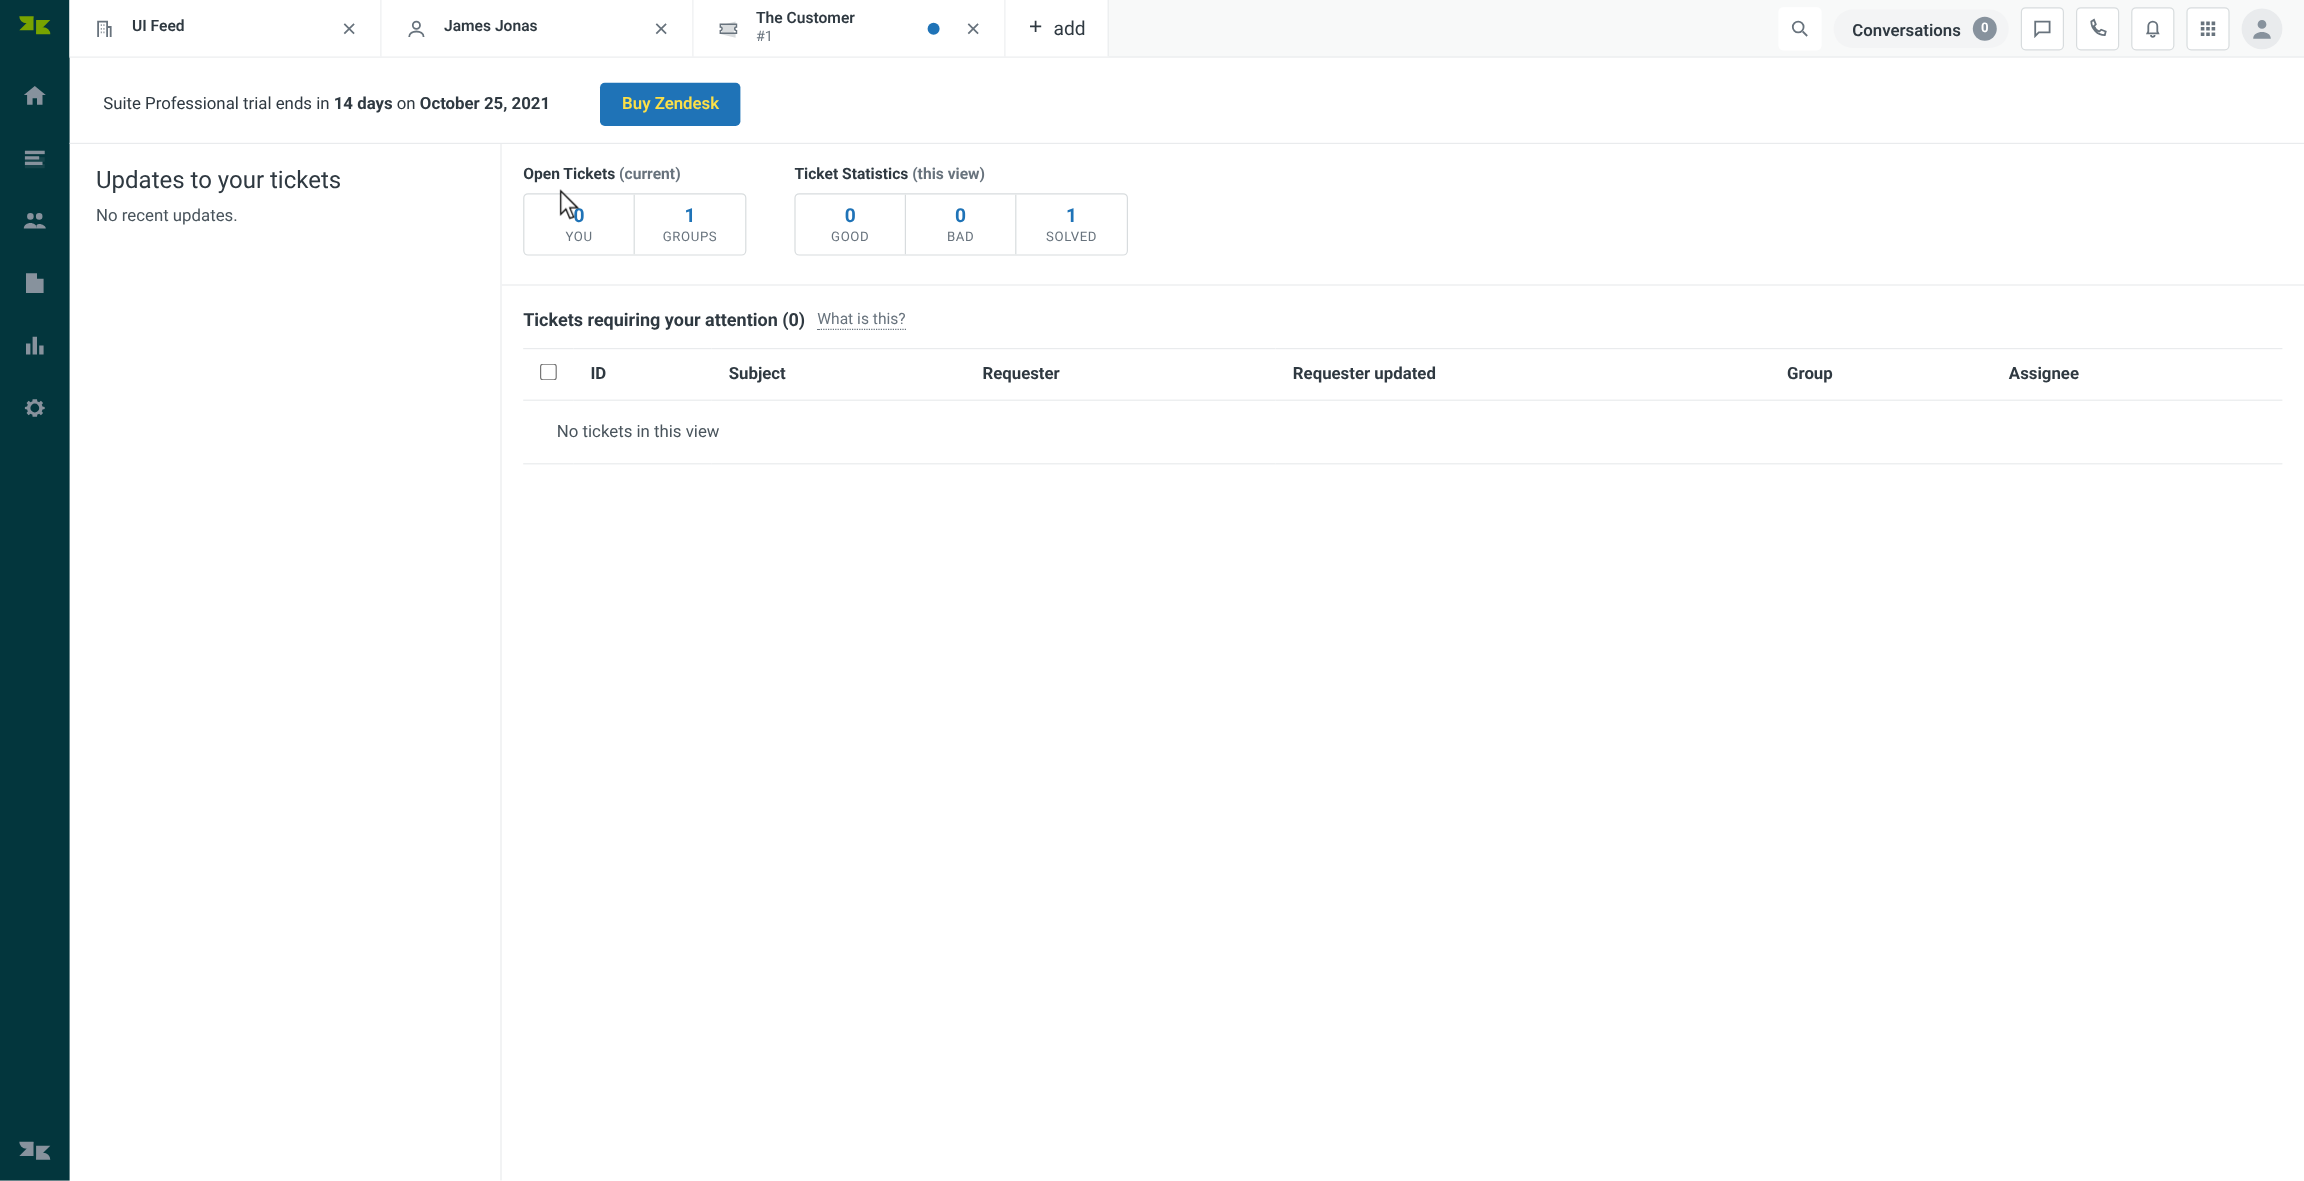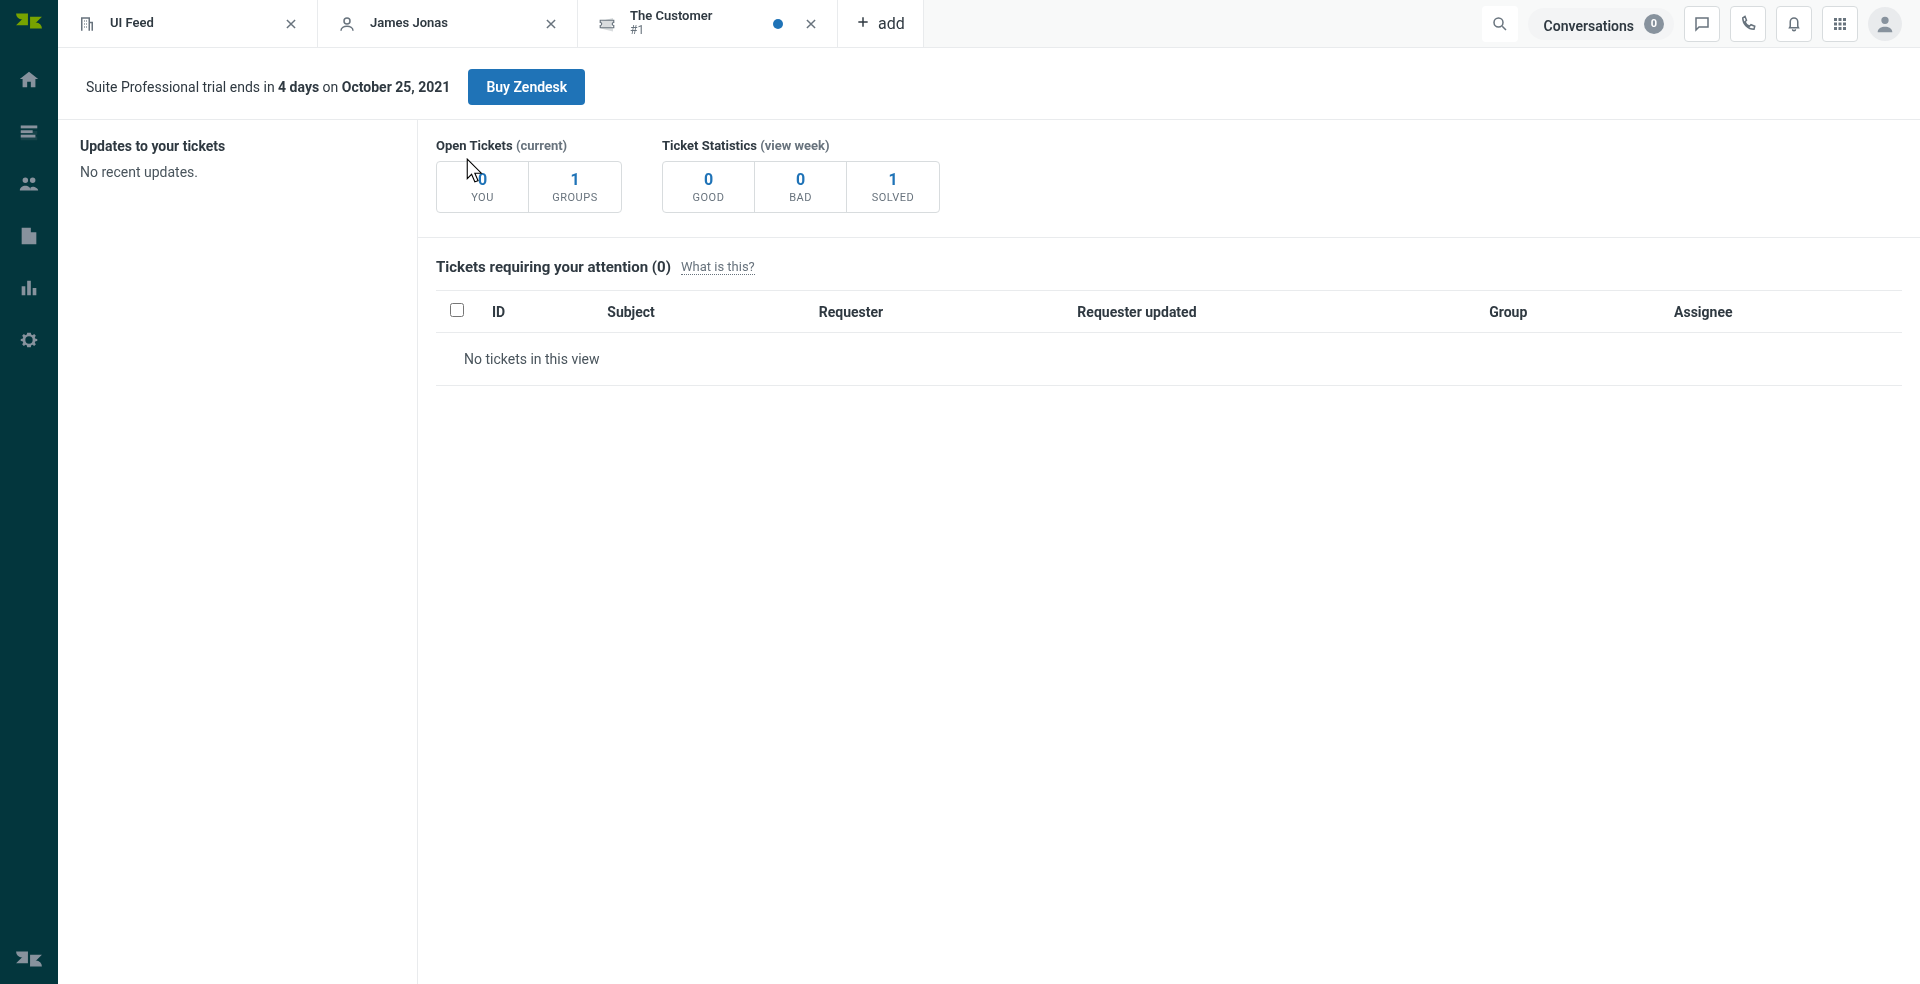--- a/index.html
+++ b/index.html
@@ -39,26 +39,26 @@
     .avatar { width:34px; height:34px; border-radius:50%; background:#e9ebed; display:flex; align-items:center; justify-content:center; cursor:pointer; }
 
     
     .subhdr { display:flex; align-items:flex-end; justify-content:space-between; padding: 14px 18px 0 28px; border-bottom:1px solid #e9ebed; height:72px; }
     .page-tabs { display:flex; align-items:flex-end; gap:0; height:100%; }
     .page-tab { padding: 12px 30px; font-size:14px; color:#2f3941; cursor:pointer; border-bottom: 4px solid transparent; height:100%; display:flex; align-items:center; }
     .page-tab.active { color:#1f73b7; font-weight:700; border-bottom-color:#1f73b7; }
     .trial-wrap { display:flex; align-items:center; gap:18px; padding-bottom:14px; }
     .trial-text { font-size:14px; color:#2f3941; }
     .trial-text b { font-weight:700; }
-    .buy-btn { background:#1f73b7; color:#ffffff; border:none; padding:10px 18px; border-radius:4px; font-size:14px; font-weight:600; cursor:pointer; }
+    .buy-btn { background:#1f73b7; color:#fde047; border:none; padding:10px 18px; border-radius:4px; font-size:14px; font-weight:600; cursor:pointer;margin-left:24px; }
 
     
     .content { flex:1; display:flex; overflow:hidden; }
     .left-pane { width:360px; border-right:1px solid #e9ebed; padding:18px 22px; }
-    .left-pane h3 { font-size:14px; font-weight:700; color:#2f3941; margin-bottom:10px; }
+    .left-pane h3 { font-size:20px; font-weight:400; color:#2f3941; margin-bottom:10px; }
     .left-pane p { font-size:14px; color:#49545c; }
 
     .right-pane { flex:1; padding:18px 0 0 0; overflow-y:auto; }
     .stats-row { display:flex; gap:40px; padding:0 18px; }
     .stats-block h4 { font-size:13px; font-weight:700; margin-bottom:8px; color:#2f3941; }
     .stats-block h4 .muted { font-weight:700; color:#68737d; }
     .stat-cells { display:flex; border:1px solid #d8dcde; border-radius:4px; overflow:hidden; }
     .stat-cell { padding:8px 22px; text-align:center; border-right:1px solid #d8dcde; min-width:92px; }
     .stat-cell:last-child { border-right:none; }
     .stat-val { font-size:16px; font-weight:700; color:#1f73b7; }
@@ -232,21 +232,21 @@
         <svg width="22" height="22" viewBox="0 0 24 24">
             <path fill="#87929d" d="M12 12a4 4 0 1 0 0-8 4 4 0 0 0 0 8zm-8 9c0-4 4-6 8-6s8 2 8 6z"></path>
           </svg>
       </div>
     </div>
   </div>
 
   <div class="subhdr">
     <div class="trial-wrap">
       <span class="trial-text">
-        <span>Suite Professional trial ends in </span><b>4 days</b><span> on </span><b>October 25, 2021</b>
+        <span>Suite Professional trial ends in </span><b>14 days</b><span> on </span><b>October 25, 2021</b>
       </span>
       <button class="buy-btn">Buy Zendesk</button>
     </div>
   </div>
 
   <div class="content">
 
     <div class="left-pane">
       <h3>Updates to your tickets</h3>
       <p>No recent updates.</p>
@@ -267,21 +267,21 @@
             <div class="stat-cell">
               <div class="stat-val">1</div>
               <div class="stat-lbl">GROUPS</div>
             </div>
           </div>
         </div>
 
         <div class="stats-block">
           <h4>
             <span>Ticket Statistics</span>
-            <span class="muted">(view week)</span>
+            <span class="muted">(this view)</span>
           </h4>
           <div class="stat-cells">
             <div class="stat-cell">
               <div class="stat-val">0</div>
               <div class="stat-lbl">GOOD</div>
             </div>
             <div class="stat-cell">
               <div class="stat-val">0</div>
               <div class="stat-lbl">BAD</div>
             </div>

